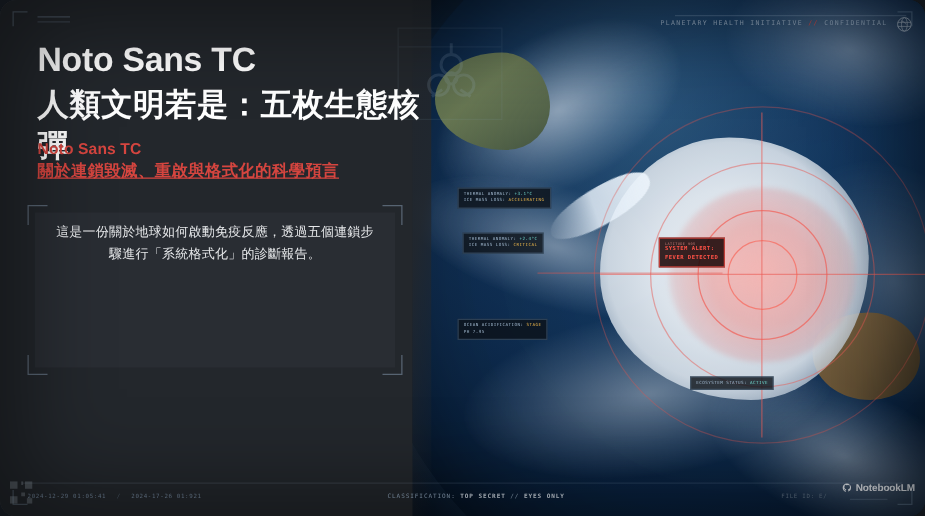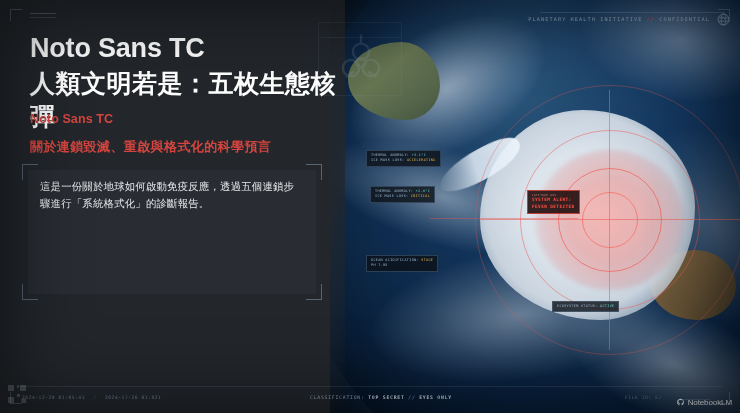--- a/index.html
+++ b/index.html
@@ -9,20 +9,21 @@
     font-family:"Liberation Sans", sans-serif;
     overflow:hidden; position:relative;
     color:#e8eaed;
   }
 
   
   #slide {
     position:absolute; inset:0;
     background:#23272c;
     overflow:hidden;
+    border-radius:13px;
   }
 
   
   .globe-panel {
     position:absolute; left:330px; top:0; width:410px; height:413px;
     overflow:hidden;
     background:
       radial-gradient(circle at 62% 48%, #0d2238 0%, #0a1a2c 38%, #07111d 62%, #050b13 100%);
   }
   .ocean {
@@ -133,36 +134,36 @@
   }
   .title-tc {
     position:absolute; left:30px; top:67px;
     font-size:25px; font-weight:bold; letter-spacing:.5px; color:#ffffff;
   }
   .sub-en {
     position:absolute; left:30px; top:112px;
     font-size:12.5px; font-weight:bold; color:#d5453f; letter-spacing:.1px;
   }
   .sub-tc {
-    position:absolute; left:30px; top:138px;
-    font-size:13px; font-weight:bold; color:#d5453f; letter-spacing:.4px;
+    position:absolute; left:30px; top:128px;
+    font-size:13px; font-weight:bold; color:#d5453f; letter-spacing:.4px;text-decoration:underline;
   }
 
   
   .body-wrap { position:absolute; left:22px; top:164px; width:300px; height:136px; }
   .body-box {
     position:absolute; inset:6px;
     background:rgba(44,48,54,.72);
     padding:9px 12px;
   }
   .para {
     font-size:10.4px; line-height:1.62; color:#e6e8ea; letter-spacing:.2px;
     margin-bottom:5px;
   }
-  .para:last-child { margin-bottom:0; }
+  .para:last-child { margin-bottom:0;text-align:center; }
   .brk { position:absolute; width:16px; height:16px; border:1px solid rgba(150,175,200,.45); }
   .brk.tl { left:0;  top:0;    border-right:none; border-bottom:none; }
   .brk.tr { right:0; top:0;    border-left:none;  border-bottom:none; }
   .brk.bl { left:0;  bottom:0; border-right:none; border-top:none; }
   .brk.br { right:0; bottom:0; border-left:none;  border-top:none; }
 
   
   .hdr-rule {
     position:absolute; left:540px; top:12px; width:185px; height:1px;
     background:rgba(150,175,200,.28);
@@ -190,23 +191,23 @@
     font-family:"DejaVu Sans Mono", monospace;
     font-size:4.8px; letter-spacing:.75px; color:#8fa4ba;
   }
   .ftr-mid b { color:#cfd8e2; font-weight:bold; }
   .ftr-fileid {
     position:absolute; right:78px; bottom:13px;
     font-family:"DejaVu Sans Mono", monospace;
     font-size:4.6px; letter-spacing:.6px; color:#5d6f82;
   }
   .brand {
-    position:absolute; right:8px; bottom:6px;
+    position:absolute; right:8px; bottom:18px;
     display:flex; gap:3px;
-    font-size:8px; font-weight:normal; color:#dfe3e8; letter-spacing:-.1px;
+    font-size:8px; font-weight:bold; color:#dfe3e8; letter-spacing:-.1px;
   }
   .brand svg { width:9px; height:9px; }
 
   
   .frame-tick { position:absolute; width:12px; height:12px; border:1px solid rgba(150,175,200,.33); }
   .ft-tl { left:10px; top:9px;  border-right:none; border-bottom:none; }
   .ft-bl { left:10px; bottom:9px; border-right:none; border-top:none; }
   .ft-tr { right:10px; top:9px; border-left:none; border-bottom:none; }
   .ft-br { right:10px; bottom:9px; border-left:none; border-top:none; }
   .dash-a { position:absolute; left:30px; top:13px; width:26px; height:1px; background:rgba(150,175,200,.35); }

